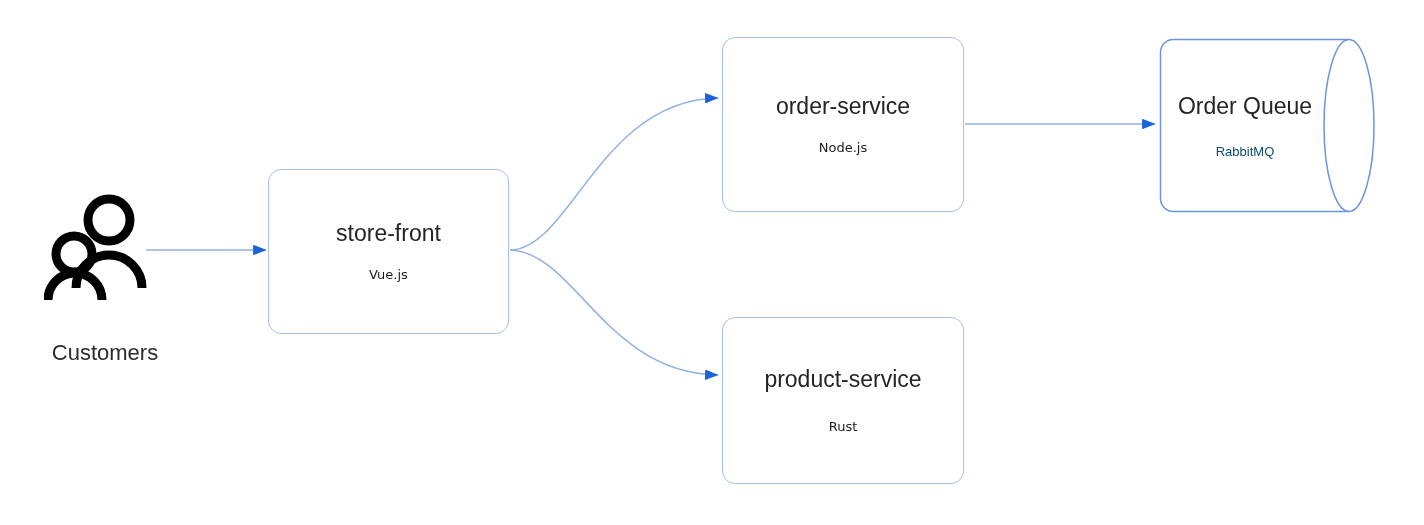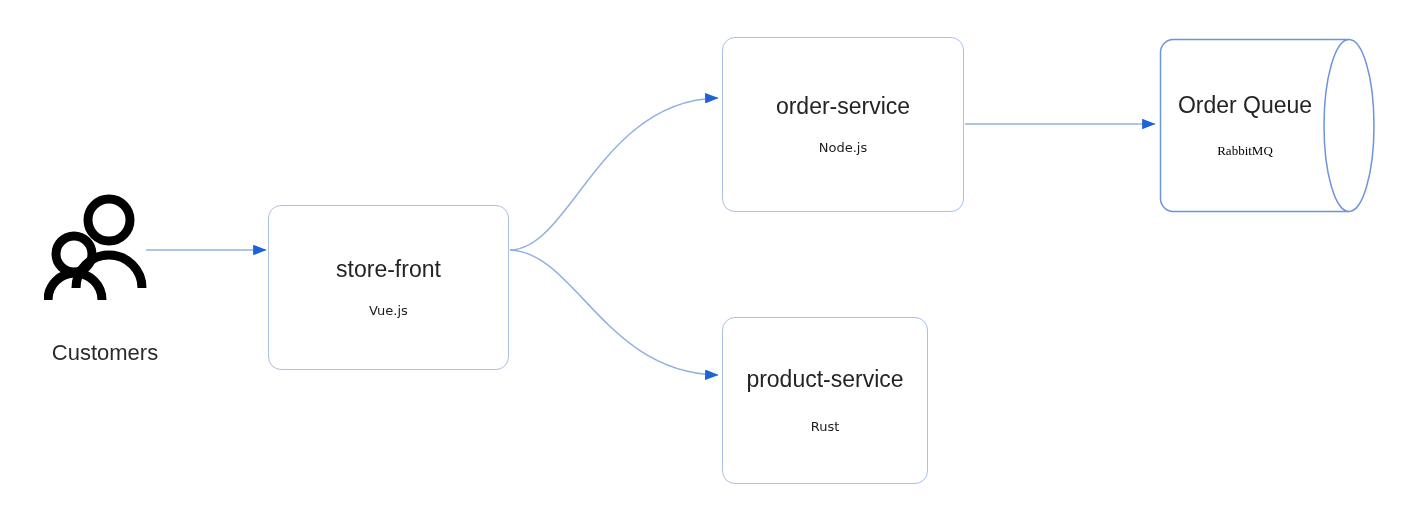--- a/index.html
+++ b/index.html
@@ -36,26 +36,26 @@
   .node .subtitle {
     font-family: "DejaVu Sans", sans-serif;
     font-size: 13px;
     color: #1c1c1c;
     line-height: 1.1;
     white-space: nowrap;
     margin-top: 22px;
   }
 
   
-  #node-store-front { left: 268px; top: 169px; width: 241px; height: 165px; margin-top: 36px; }
+  #node-store-front { left: 268px; top: 169px; width: 241px; height: 165px; }
   
   #node-order-service { left: 722px; top: 37px; width: 242px; height: 175px; }
   #node-order-service .subtitle { }
   
-  #node-product-service { left: 722px; top: 317px; width: 206px; height: 167px; }
+  #node-product-service { left: 722px; top: 317px; width: 242px; height: 167px; }
   #node-product-service .subtitle { margin-top: 28px; }
 
   
   #node-order-queue {
     position: absolute;
     left: 1159px;
     top: 38px;
     width: 217px;
     height: 175px;
   }
@@ -77,23 +77,23 @@
     align-items: center;
     justify-content: center;
   }
   #node-order-queue .title {
     font-family: "Liberation Sans", sans-serif;
     font-size: 23px;
     color: #242424;
     white-space: nowrap;
   }
   #node-order-queue .subtitle {
-    font-family: Liberation Serif, serif;
+    font-family: Liberation Sans, sans-serif;
     font-size: 13px;
-    color: #000000;
+    color: #0c4a6e;
     white-space: nowrap;
     margin-top: 24px;
   }
 
   
   #actor-customers {
     position: absolute;
     left: 44px;
     top: 192px;
     width: 122px;

